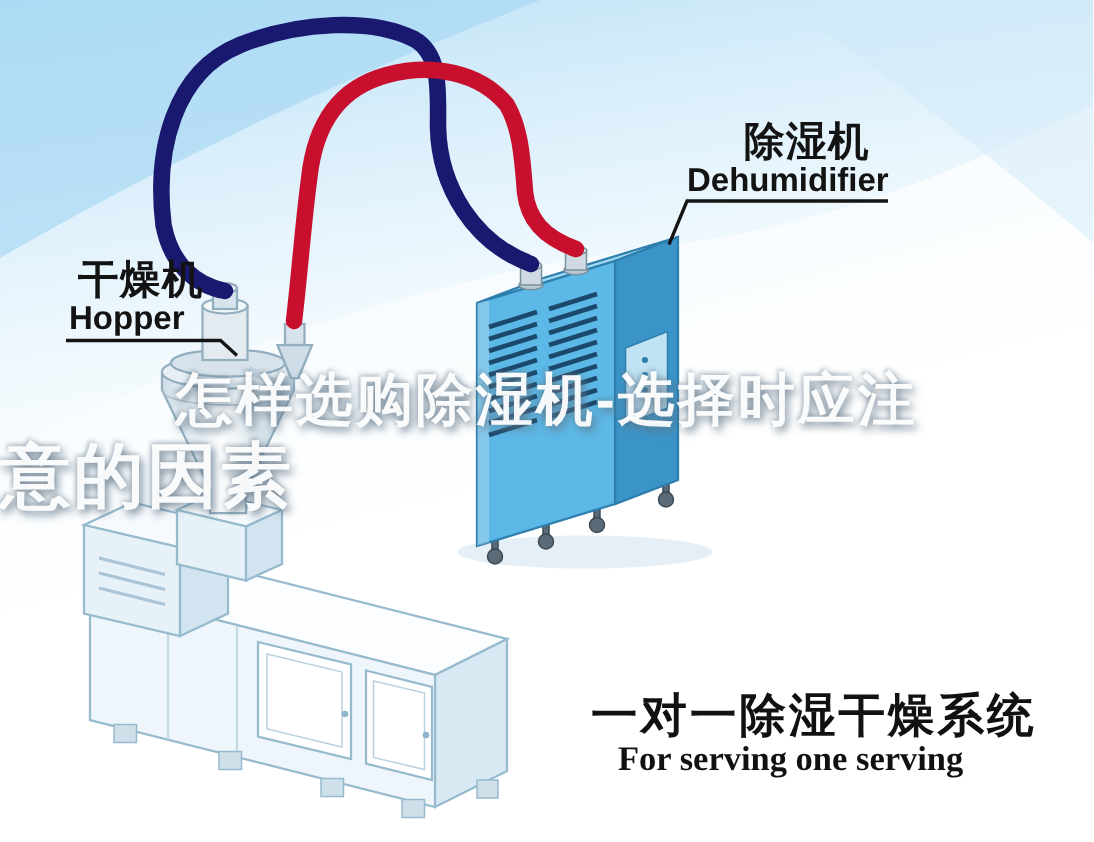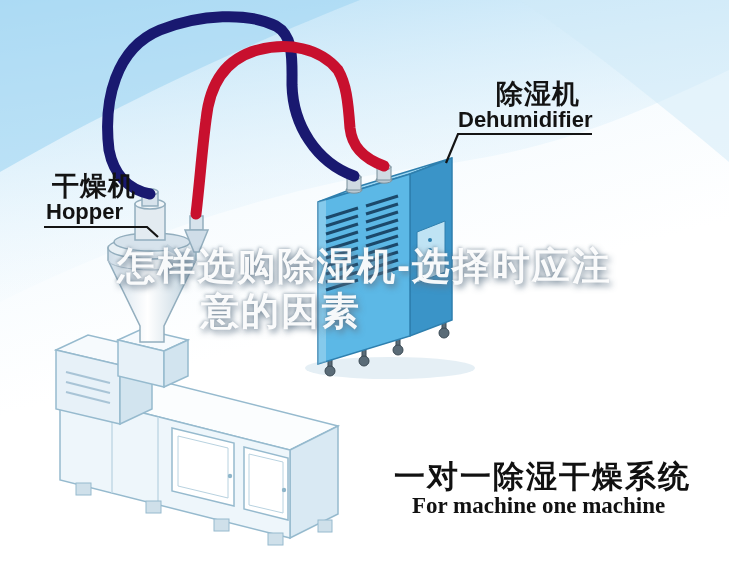--- a/index.html
+++ b/index.html
@@ -11,21 +11,21 @@
   svg.scene { position:absolute; left:0; top:0; }
   .lbl { position:absolute; color:#131313; white-space:nowrap; }
   .lbl.zh { font-size:27px; font-weight:bold; letter-spacing:1px; }
   .lbl.en { font-size:22px; font-weight:bold; }
   .watermark {
     position:absolute; font-weight:bold; white-space:nowrap;
     color:rgba(255,255,255,0.94);
     text-shadow:2px 3px 6px rgba(96,118,136,0.85), -1px -1px 3px rgba(96,118,136,0.4);
   }
   .wm1 { left:0; width:729px; top:241px; font-size:38px; text-align:center; letter-spacing:2px; }
-  .wm2 { left:16px; width:530px; top:286px; font-size:38px; text-align:center; letter-spacing:2px; }
+  .wm2 { left:0; width:530px; top:286px; font-size:47px; letter-spacing:2px; }
   .caption-zh {
     position:absolute; left:394px; top:456px; font-size:31px; font-weight:bold;
     letter-spacing:2px; color:#111; white-space:nowrap;
   }
   .caption-en {
     position:absolute; left:412px; top:493px; font-size:23px; font-weight:bold;
     font-family:"Liberation Serif",serif; color:#111; white-space:nowrap;
   }
   
   .pipe-navy { stroke:var(--pipe-navy,#191970); }
@@ -181,14 +181,14 @@
   <div class="lbl en" style="left:46px;top:199px;">Hopper</div>
   <div class="lbl zh" style="left:52px;top:168px;">干燥机</div>
 
   <div class="lbl en" style="left:458px;top:107px;">Dehumidifier</div>
   <div class="lbl zh" style="left:496px;top:76px;">除湿机</div>
 
   <div class="watermark wm1">怎样选购除湿机-选择时应注</div>
   <div class="watermark wm2">意的因素</div>
 
   <div class="caption-zh">一对一除湿干燥系统</div>
-  <div class="caption-en">For machine one machine</div>
+  <div class="caption-en">For serving one serving</div>
 </div>
 
 </body></html>

